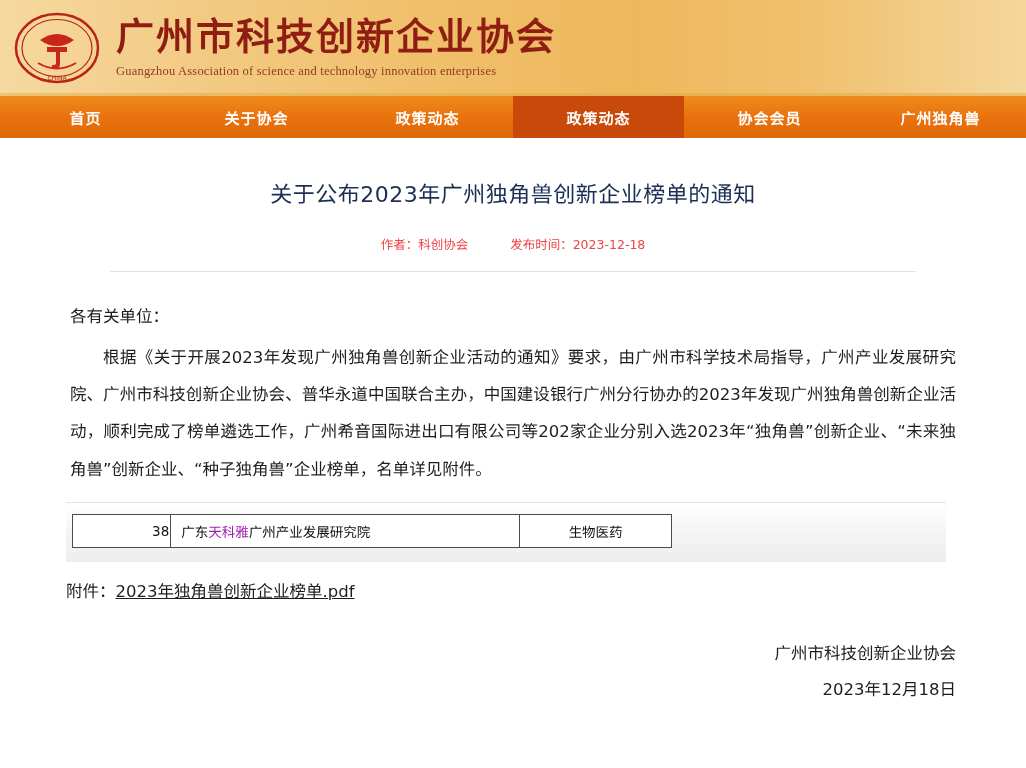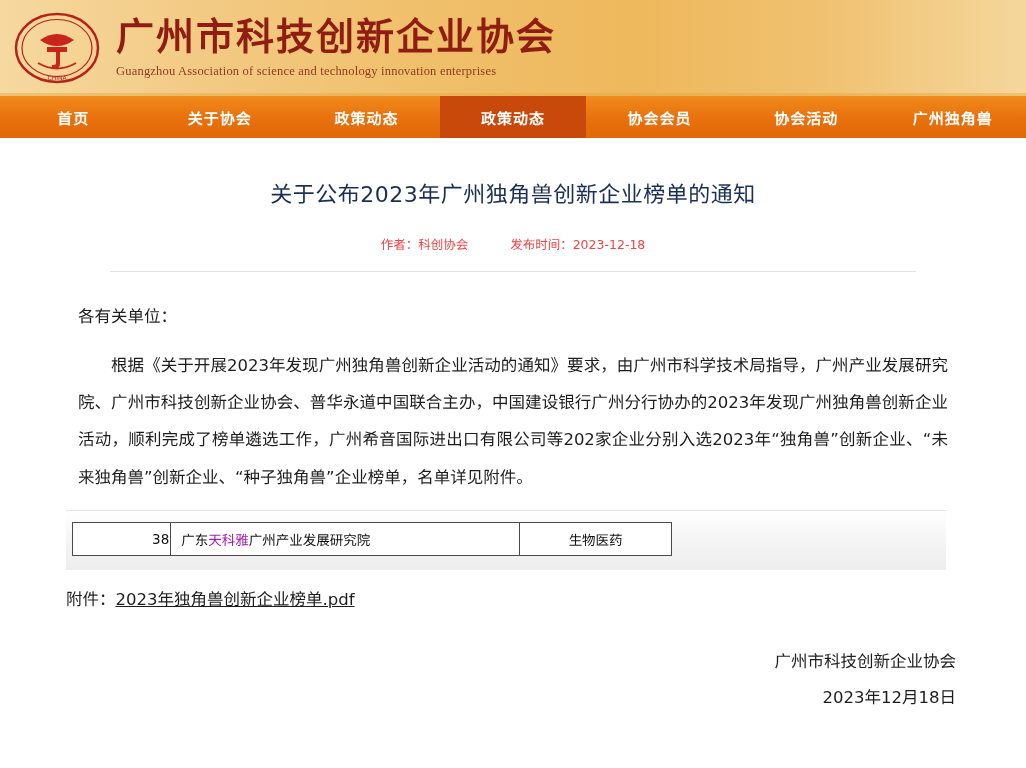--- a/index.html
+++ b/index.html
@@ -118,21 +118,21 @@
   }
 
   .body-text {
     margin-top: 26px;
     font-size: 16.5px;
     line-height: 2.25;
     color: #1d1d1d;
     font-family: "DejaVu Sans", "Liberation Sans", sans-serif;
     text-align: justify;
   }
-  .body-text p { margin: 12px; }
+  .body-text p { margin: 4px; }
   .indent { text-indent: 2em; }
 
   
   .snippet {
     margin: 14px 0 0 0;
     padding: 12px 0 14px 0;
     background: linear-gradient(180deg,#ffffff 0%, #f4f4f4 55%, #ededed 100%);
     width: 880px;
     box-shadow: 0 1px 0 #e3e3e3 inset;
   }
@@ -197,21 +197,20 @@
     </div>
   </div>
 </div>
 
 <div class="nav">
   <div class="nav-item">首页</div>
   <div class="nav-item">关于协会</div>
   <div class="nav-item">政策动态</div>
   <div class="nav-item active">政策动态</div>
   <div class="nav-item">协会会员</div>
-  <div class="nav-item">协会活动</div>
   <div class="nav-item">广州独角兽</div>
 </div>
 
 <div class="article">
 
   <div class="art-title">关于公布2023年广州独角兽创新企业榜单的通知</div>
 
   <div class="art-meta">
     <span>作者：</span><span>科创协会</span>
     <span class="meta-gap"></span>

